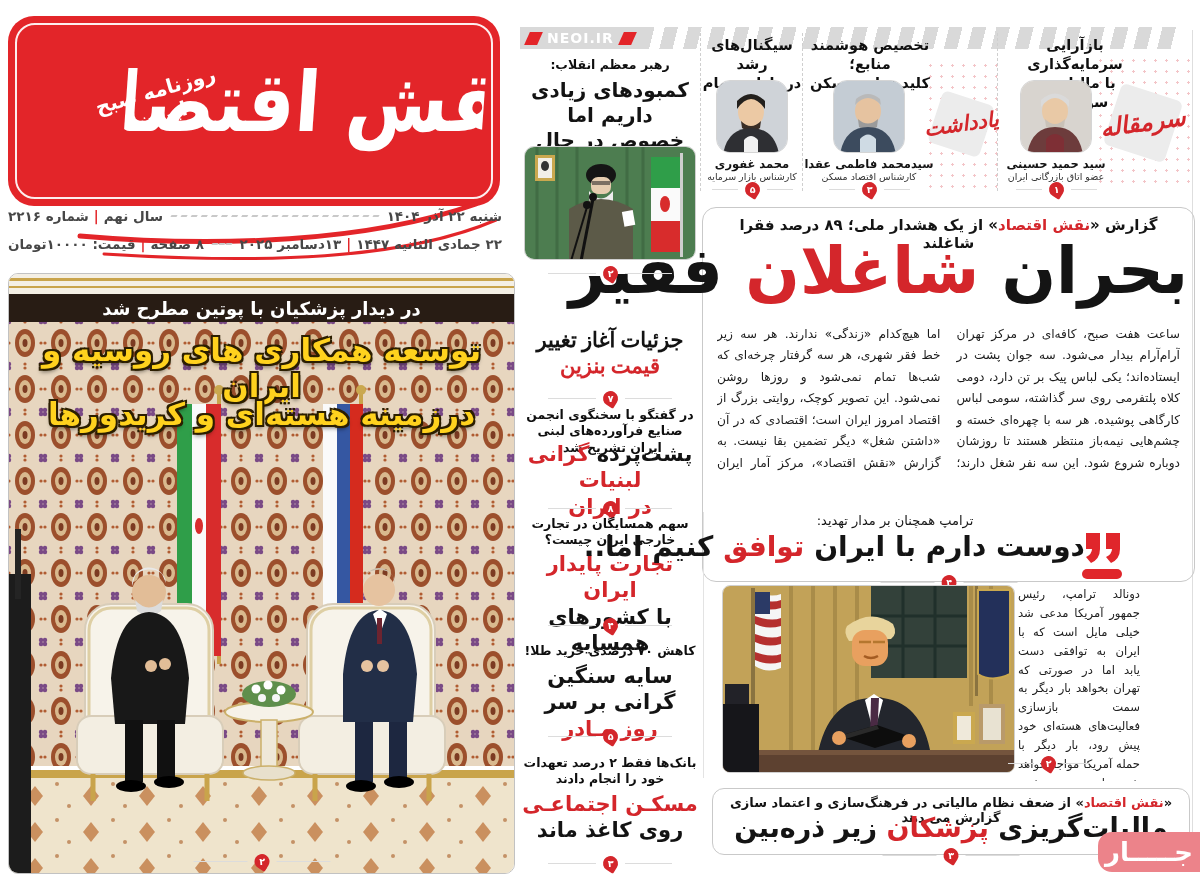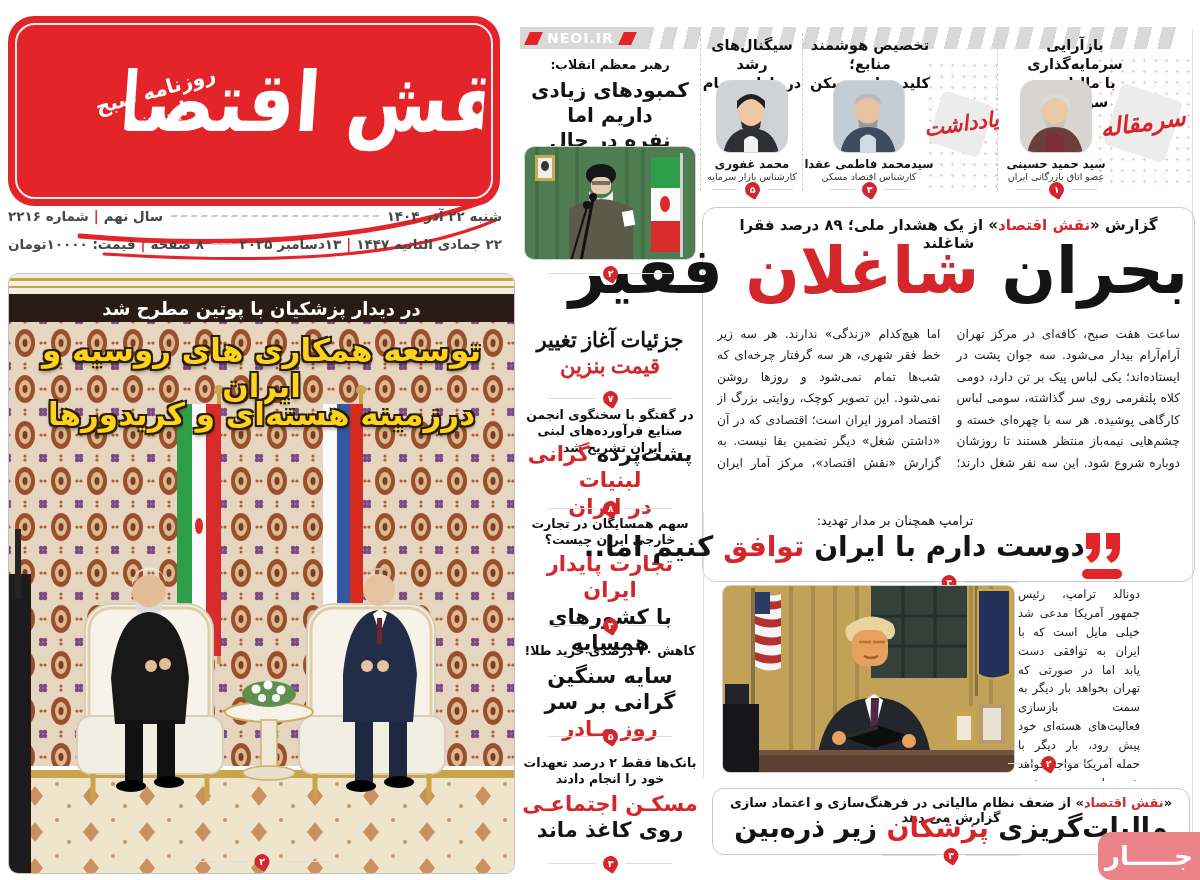--- a/index.html
+++ b/index.html
@@ -79,21 +79,21 @@
   .trump-photo{position:absolute;left:722px;top:585px;width:293px;height:188px;border-radius:8px;overflow:hidden;border:1px solid #d0d0d0;}
   .trump-body{position:absolute;left:1018px;top:585px;width:122px;height:196px;font-size:11.6px;line-height:1.63;
     text-align:justify;color:#222;overflow:hidden;}
 
   
   .bottom-box{position:absolute;left:712px;top:788px;width:478px;height:67px;border:1.5px solid #c9c9c9;border-radius:12px;}
   .bottom-kicker{position:absolute;top:6px;left:8px;right:8px;text-align:center;font-size:13px;font-weight:bold;}
   .bottom-title{position:absolute;top:23px;left:8px;right:8px;text-align:center;font-size:27px;font-weight:900;white-space:nowrap;}
 
   
-  .jaaar{position:absolute;left:1098px;top:832px;width:102px;height:48px;background:#ec838a;border-radius:14px 0 0 14px;
+  .jaaar{position:absolute;left:1098px;top:832px;width:102px;height:40px;background:#ec838a;border-radius:14px 0 0 14px;
     display:flex;align-items:center;justify-content:center;color:#fff;font-size:26px;font-weight:900;}
 
   .vline{position:absolute;width:0;border-right:1px solid #dedede;}
 </style>
 </head>
 <body>
 
 <div class="page">
 
   <div class="logo-box">
@@ -232,21 +232,21 @@
         <b>
           <span>۴</span>
         </b>
         <i></i>
     </div>
   </section>
 
   <div class="mid-kicker" style="top:57px;">رهبر معظم انقلاب:</div>
   <div class="mid-title" style="top:78px;font-size:20px;">
     <span>کمبودهای زیادی داریم اما</span><br>
-    <span>نفره در حال </span><span class="red">پیشرفت</span><span> است</span>
+    <span>خصوص در حال </span><span class="red">پیشرفت</span><span> است</span>
   </div>
   <div class="mid-photo">
     <svg viewBox="0 0 172 114" width="172" height="114" preserveAspectRatio="none">
       <rect width="172" height="114" fill="#4d7d50"></rect>
       <g stroke="#416c44" stroke-width="3">
         <line x1="14" y1="0" x2="14" y2="114"></line>
           <line x1="34" y1="0" x2="34" y2="114"></line>
           <line x1="54" y1="0" x2="54" y2="114"></line>
         <line x1="104" y1="0" x2="104" y2="114"></line>
           <line x1="120" y1="0" x2="120" y2="114"></line>

